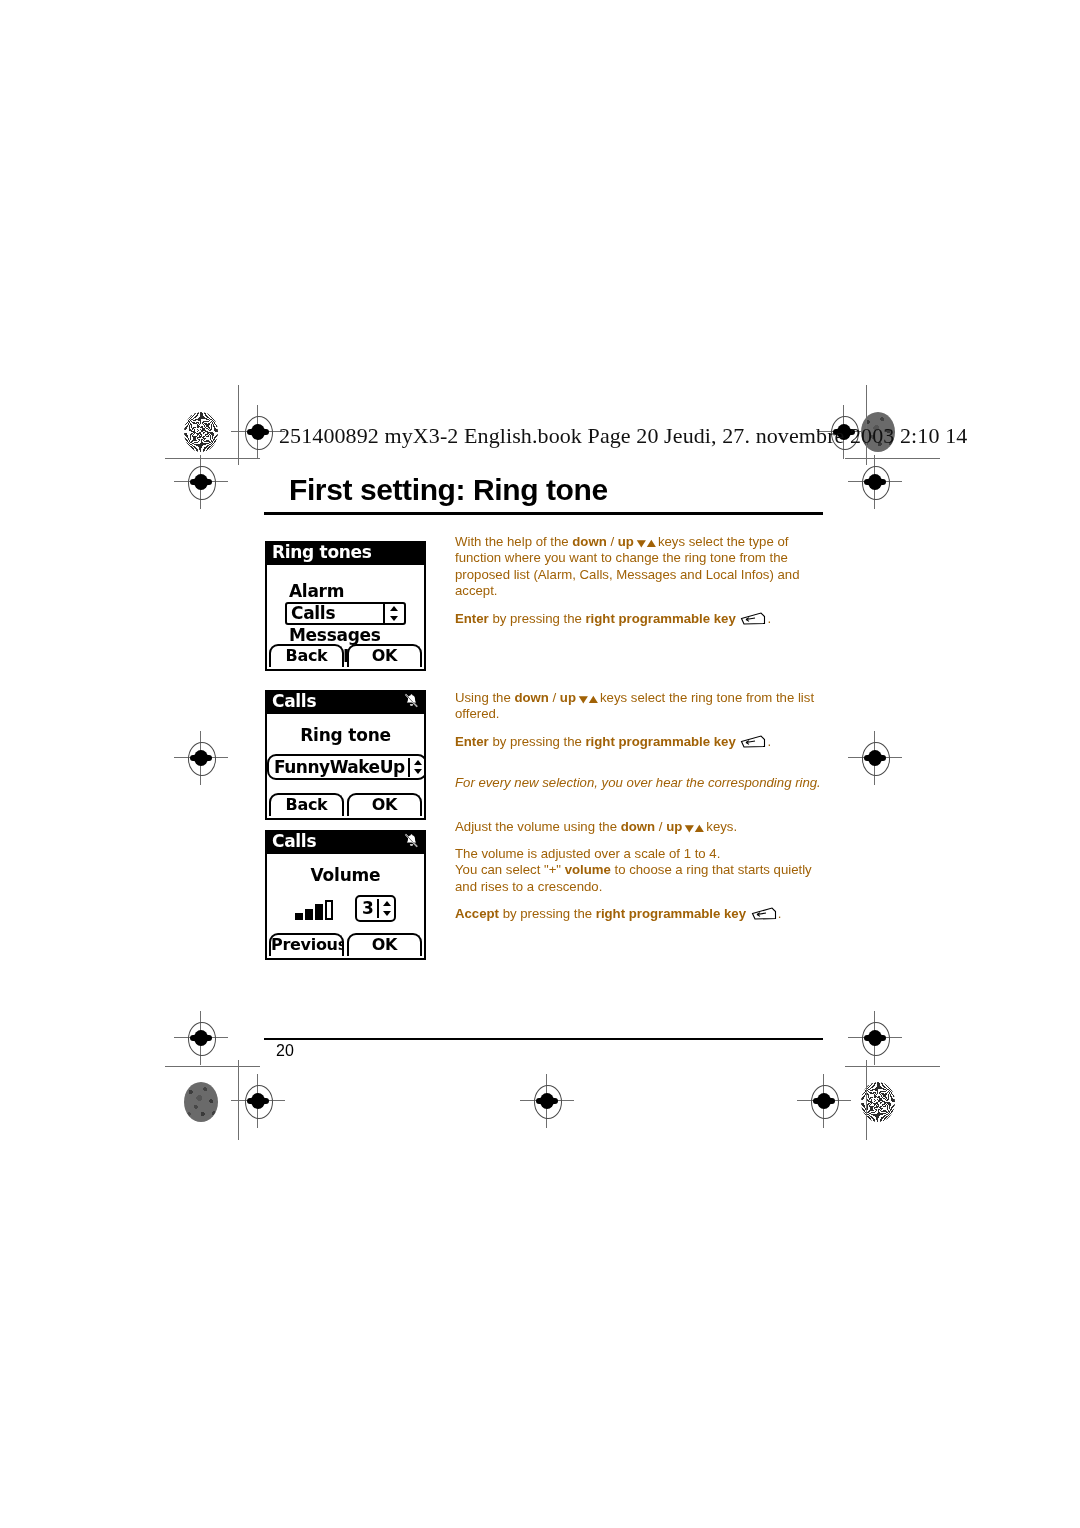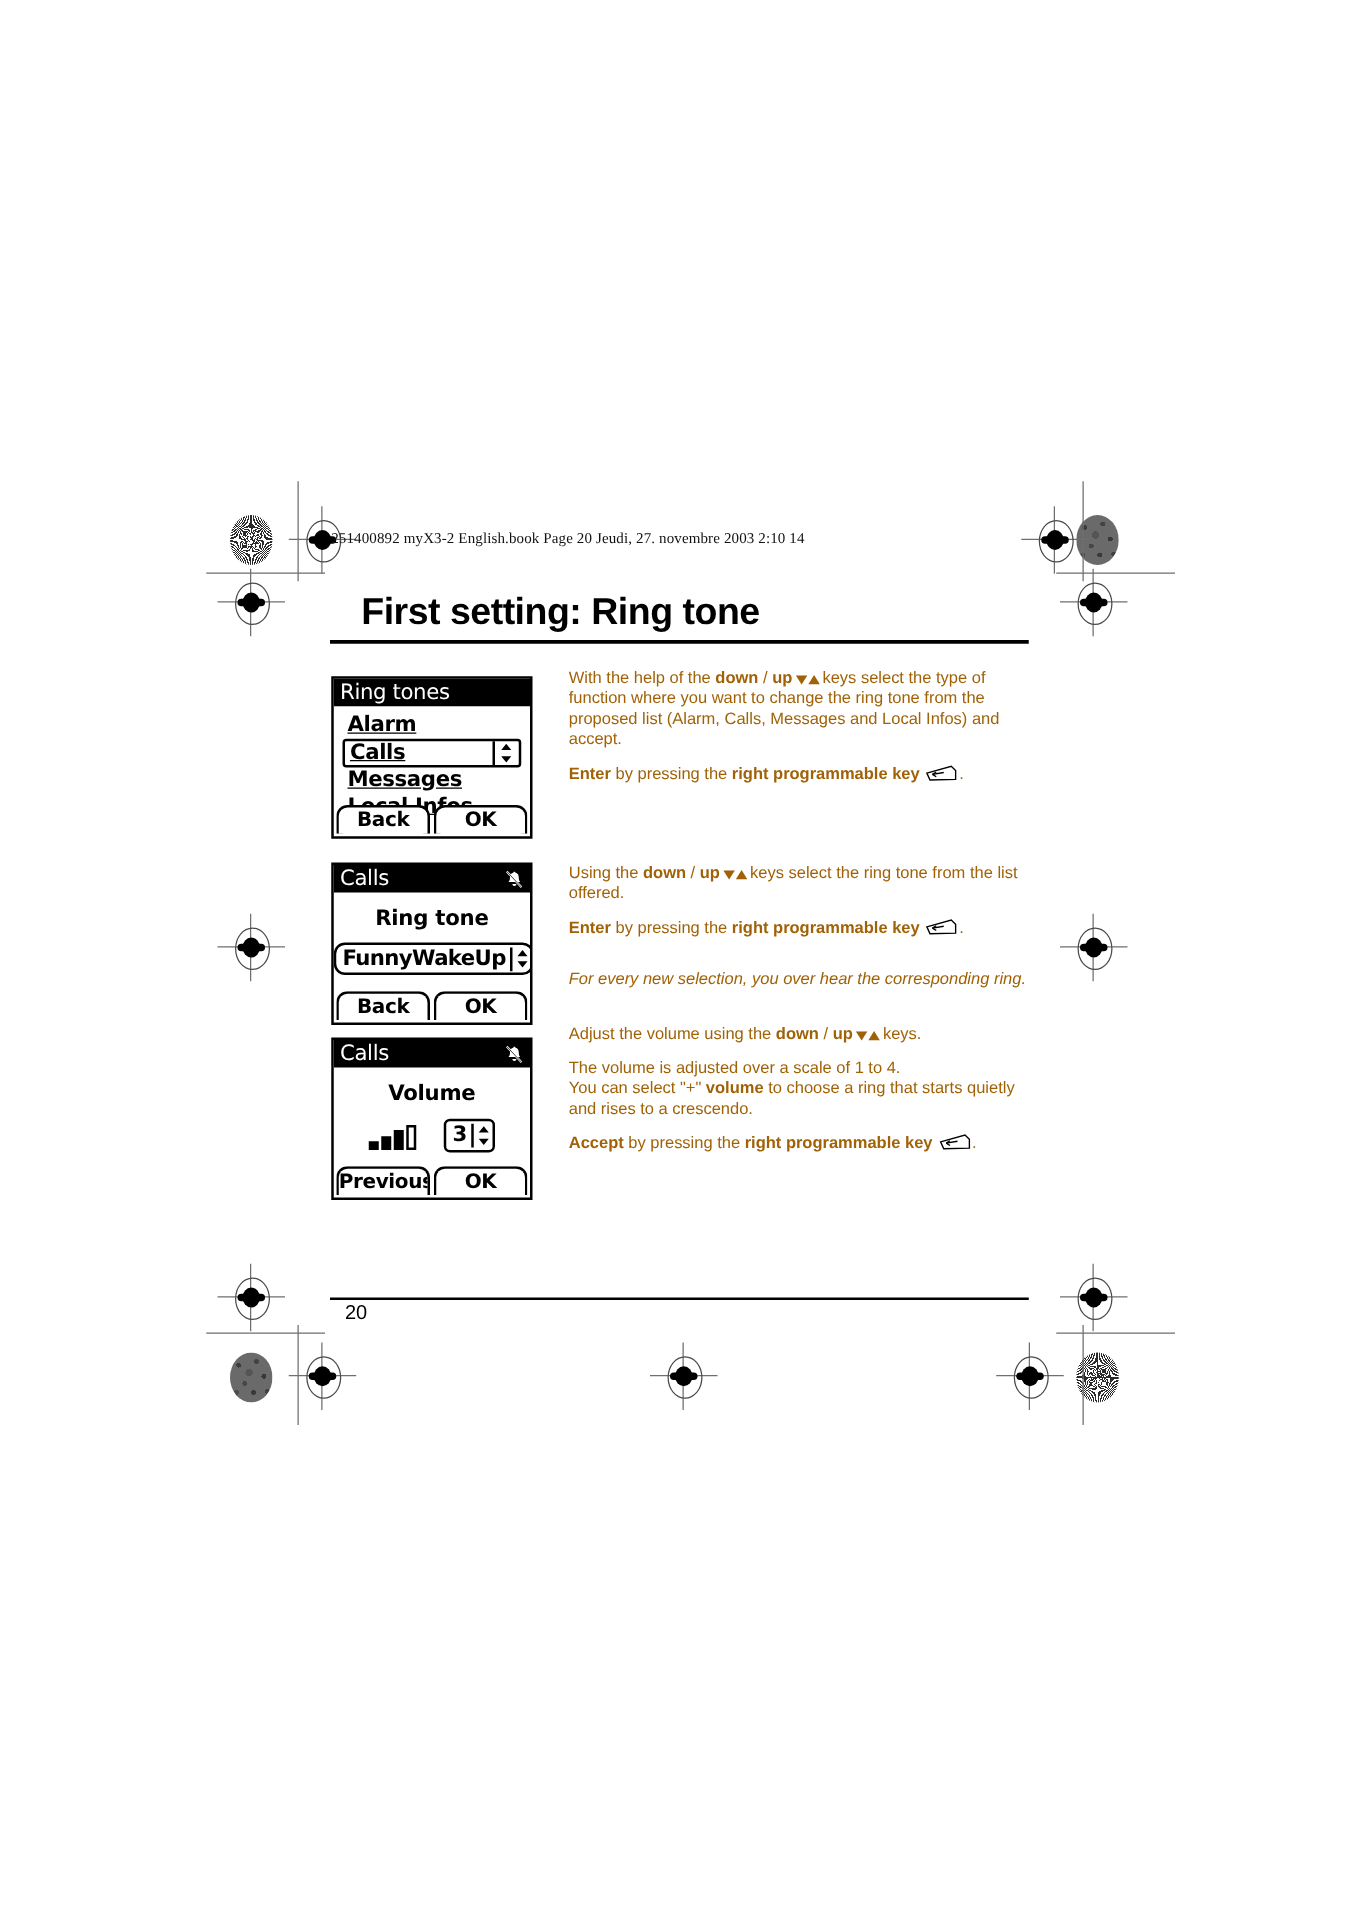--- a/index.html
+++ b/index.html
@@ -94,24 +94,24 @@
       radial-gradient(circle at 45% 40%, #555555 0 3px, transparent 3px);
   }
   .trim-line {
     position: absolute;
     background: #6f6f6f;
   }
 
   
   .doc-header {
     position: absolute;
-    left: 265px;
+    left: 279px;
     top: 423px;
     font-family: "Liberation Serif", serif;
-    font-size: 12px;
+    font-size: 22px;
     letter-spacing: 0.1px;
     white-space: nowrap;
     color: #111;
   }
   .page-title {
     position: absolute;
     left: 264px;
     top: 473px;
     font-size: 30px;
     font-weight: bold;
@@ -195,40 +195,39 @@
     position: absolute;
     background: #ffffff;
     border: 2px solid #000;
     box-sizing: border-box;
     font-family: "DejaVu Sans", sans-serif;
     overflow: hidden;
   }
   .shot-titlebar {
     background: #000;
     color: #fff;
-    font-weight: normal;
+    font-weight: bold;
     font-size: 17px;
     letter-spacing: -0.3px;
     padding: 1px 5px 2px 5px;
     display: flex;
-    align-items: flex-end;
+    align-items: flex-start;
     justify-content: space-between;
     height: 22px;
     box-sizing: border-box;
   }
   .shot-title-text { line-height: 1; }
   .bell-icon-white {
     width: 16px;
     height: 16px;
     flex: none;
   }
   .menu-list {
     padding: 0;
-    margin: 5px;
-    text-decoration: underline;
+    margin: 16px;
   }
   .menu-row {
     font-size: 17px;
     font-weight: bold;
     letter-spacing: -0.3px;
     padding: 0 6px;
     height: 21px;
     line-height: 21px;
     box-sizing: border-box;
     white-space: nowrap;

